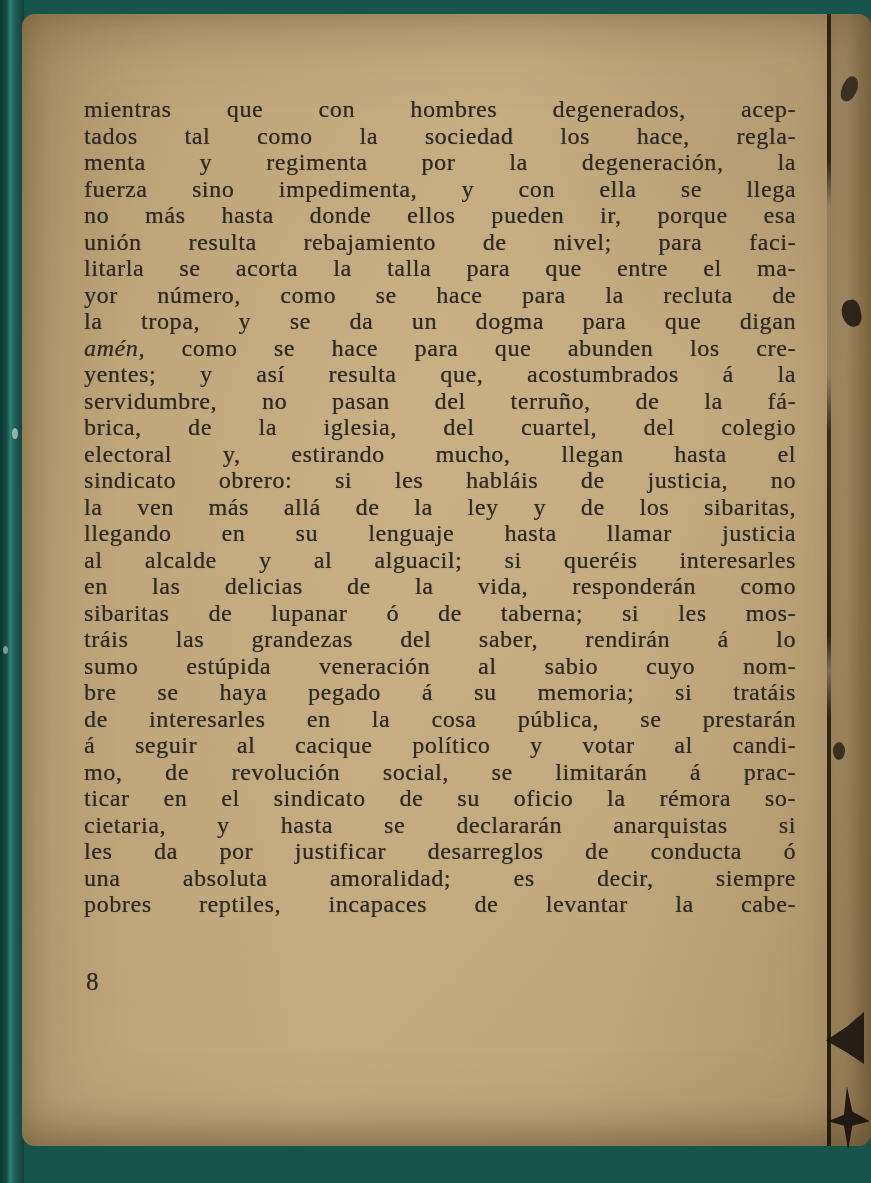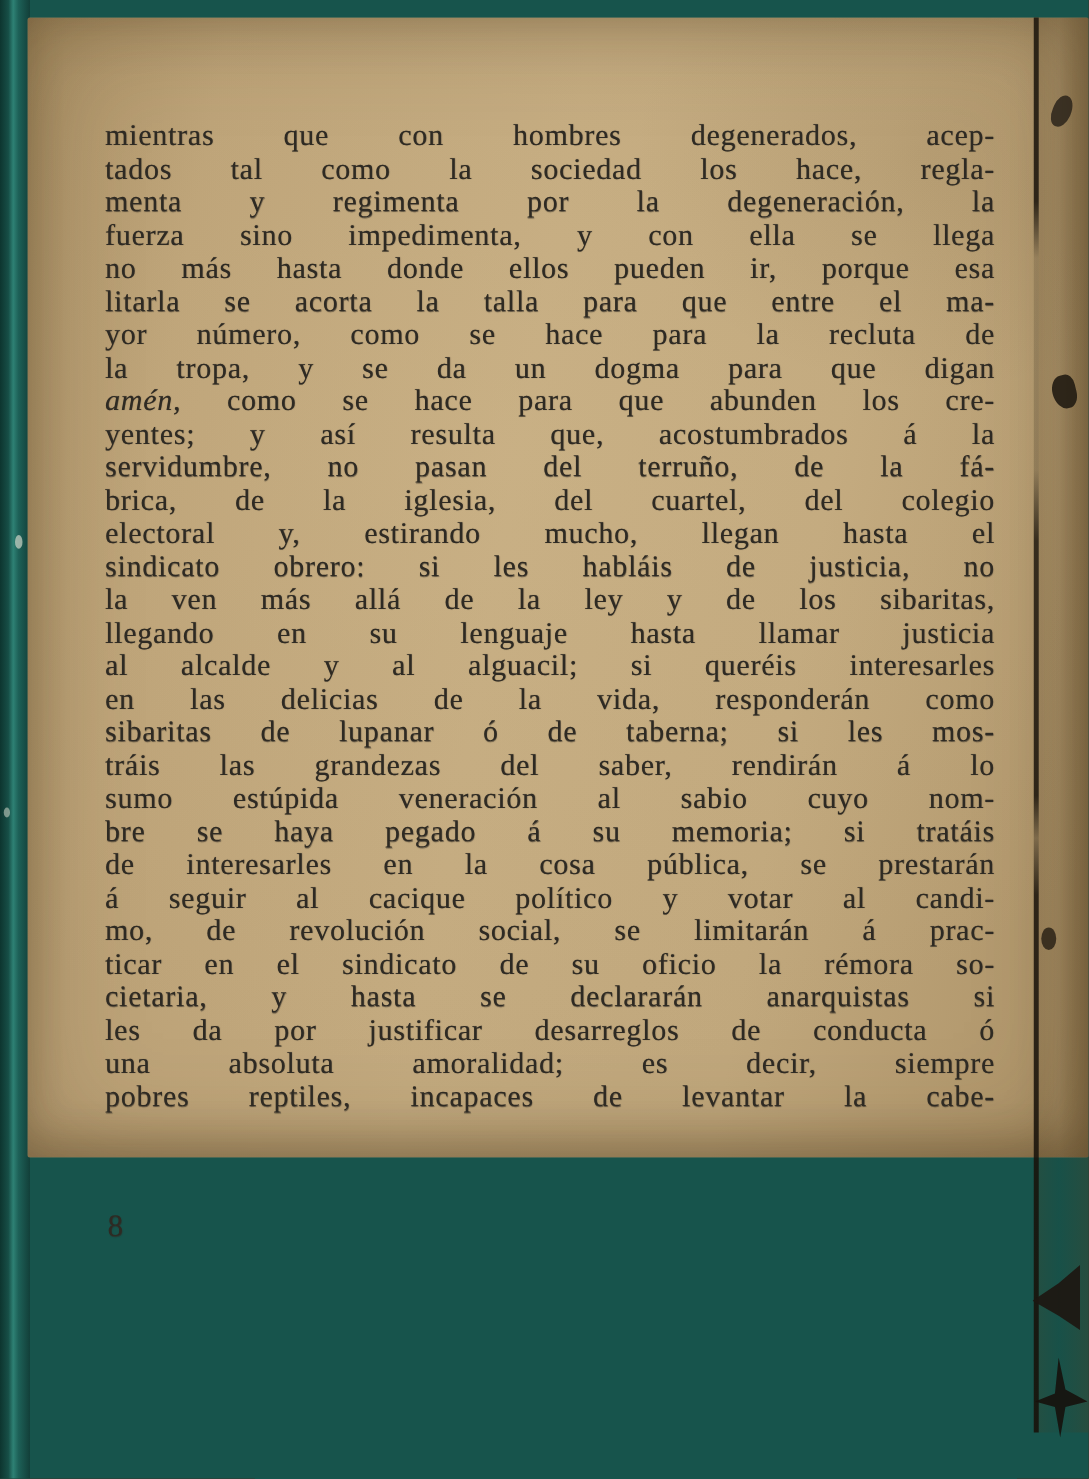--- a/index.html
+++ b/index.html
@@ -22,31 +22,31 @@
   
   .edge-strip {
     position: absolute; left: 0; top: 0; width: 24px; height: 100%;
     background: linear-gradient(90deg,
       #0d352f 0%, #174f47 28%, #2e8174 44%, #1d6057 62%, #123f39 100%);
     z-index: 1;
   }
 
   
   .paper {
-    position: absolute; left: 22px; top: 14px; width: 849px; height: 912px;
+    position: absolute; left: 22px; top: 14px; width: 849px; height: 1132px;
     background-color: var(--paper);
     background-image:
       radial-gradient(120% 90% at 45% 38%, rgba(214,190,146,0.30), rgba(0,0,0,0) 62%),
       radial-gradient(40% 30% at 85% 12%, rgba(90,65,30,0.12), rgba(0,0,0,0) 70%),
       linear-gradient(100deg, #a98f64 0%, #bba176 16%, #c3aa7f 45%, #c0a77c 70%, #ad9368 100%);
     box-shadow:
       inset 0 0 90px rgba(70,50,20,0.28),
       inset -18px 0 45px rgba(60,40,15,0.22),
       inset 0 -14px 30px rgba(60,40,15,0.20);
-    border-radius: 2px;
+    border-radius: 13px;
     z-index: 2;
   }
 
   
   .gutter-line {
     position: absolute; left: 827px; top: 14px; width: 4px; height: 1132px;
     background: linear-gradient(to bottom,
       rgba(24,18,10,0.85) 0%,  rgba(24,18,10,0.85) 13%,
       rgba(24,18,10,0.15) 17%, rgba(24,18,10,0.20) 32%,
       rgba(24,18,10,0.80) 37%, rgba(24,18,10,0.85) 55%,
@@ -111,20 +111,21 @@
 
   <div class="edge-strip"></div>
 
   <div class="paper">
     <div class="text-block">
         <div class="line"><span>mientras que con hombres degenerados, acep-</span></div>
         <div class="line"><span>tados tal como la sociedad los hace, regla-</span></div>
         <div class="line"><span>menta y regimenta por la degeneración, la</span></div>
         <div class="line"><span>fuerza sino impedimenta, y con ella se llega</span></div>
         <div class="line"><span>no más hasta donde ellos pueden ir, porque esa</span></div>
+        <div class="line"><span>unión resulta rebajamiento de nivel; para faci-</span></div>
         <div class="line"><span>litarla se acorta la talla para que entre el ma-</span></div>
         <div class="line"><span>yor número, como se hace para la recluta de</span></div>
         <div class="line"><span>la tropa, y se da un dogma para que digan</span></div>
         <div class="line"><em>amén,</em><span> como se hace para que abunden los cre-</span></div>
         <div class="line"><span>yentes; y así resulta que, acostumbrados á la</span></div>
         <div class="line"><span>servidumbre, no pasan del terruño, de la fá-</span></div>
         <div class="line"><span>brica, de la iglesia, del cuartel, del colegio</span></div>
         <div class="line"><span>electoral y, estirando mucho, llegan hasta el</span></div>
         <div class="line"><span>sindicato obrero: si les habláis de justicia, no</span></div>
         <div class="line"><span>la ven más allá de la ley y de los sibaritas,</span></div>

